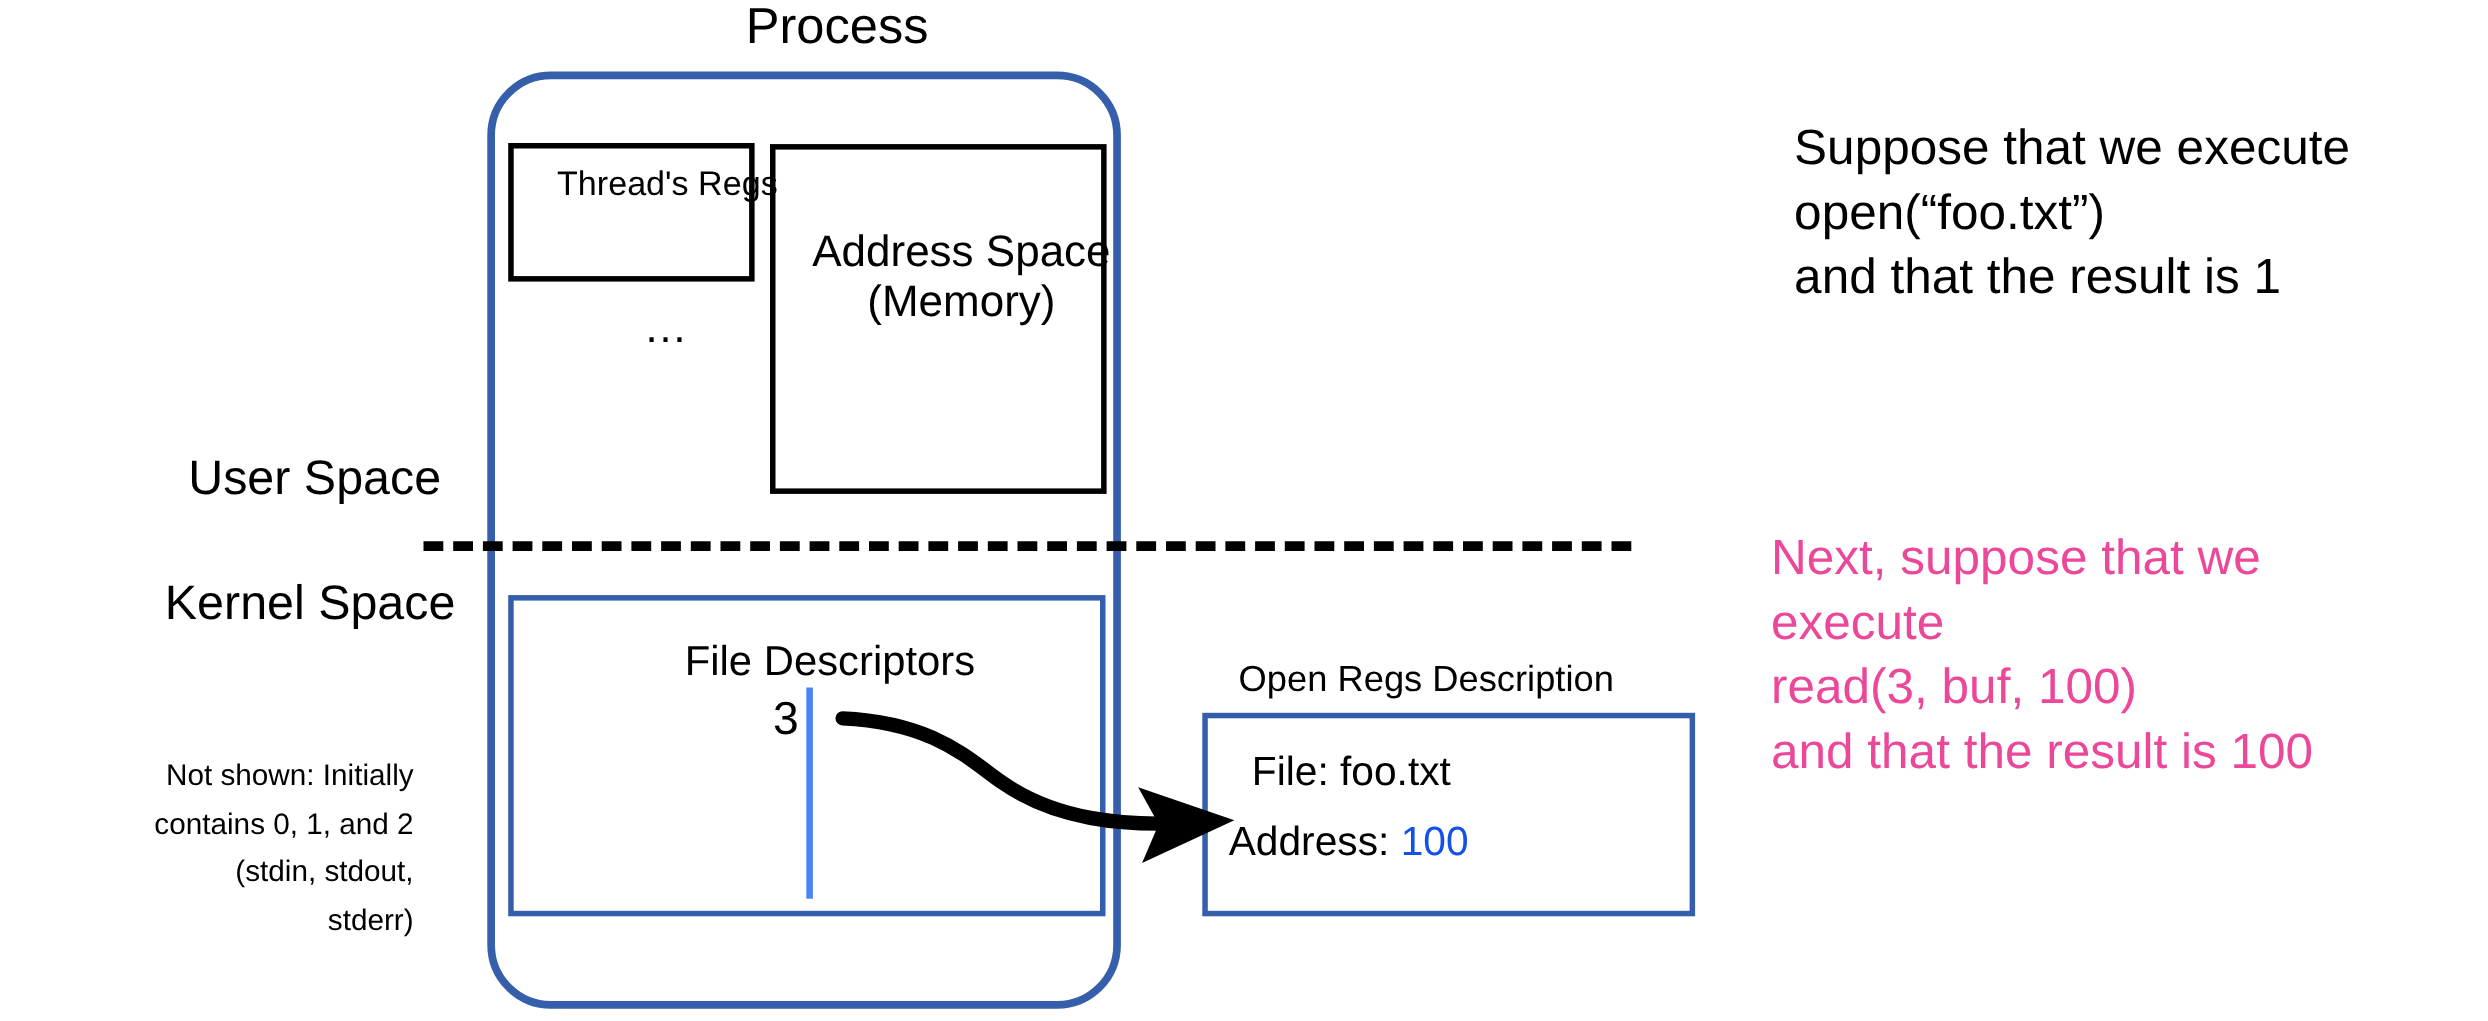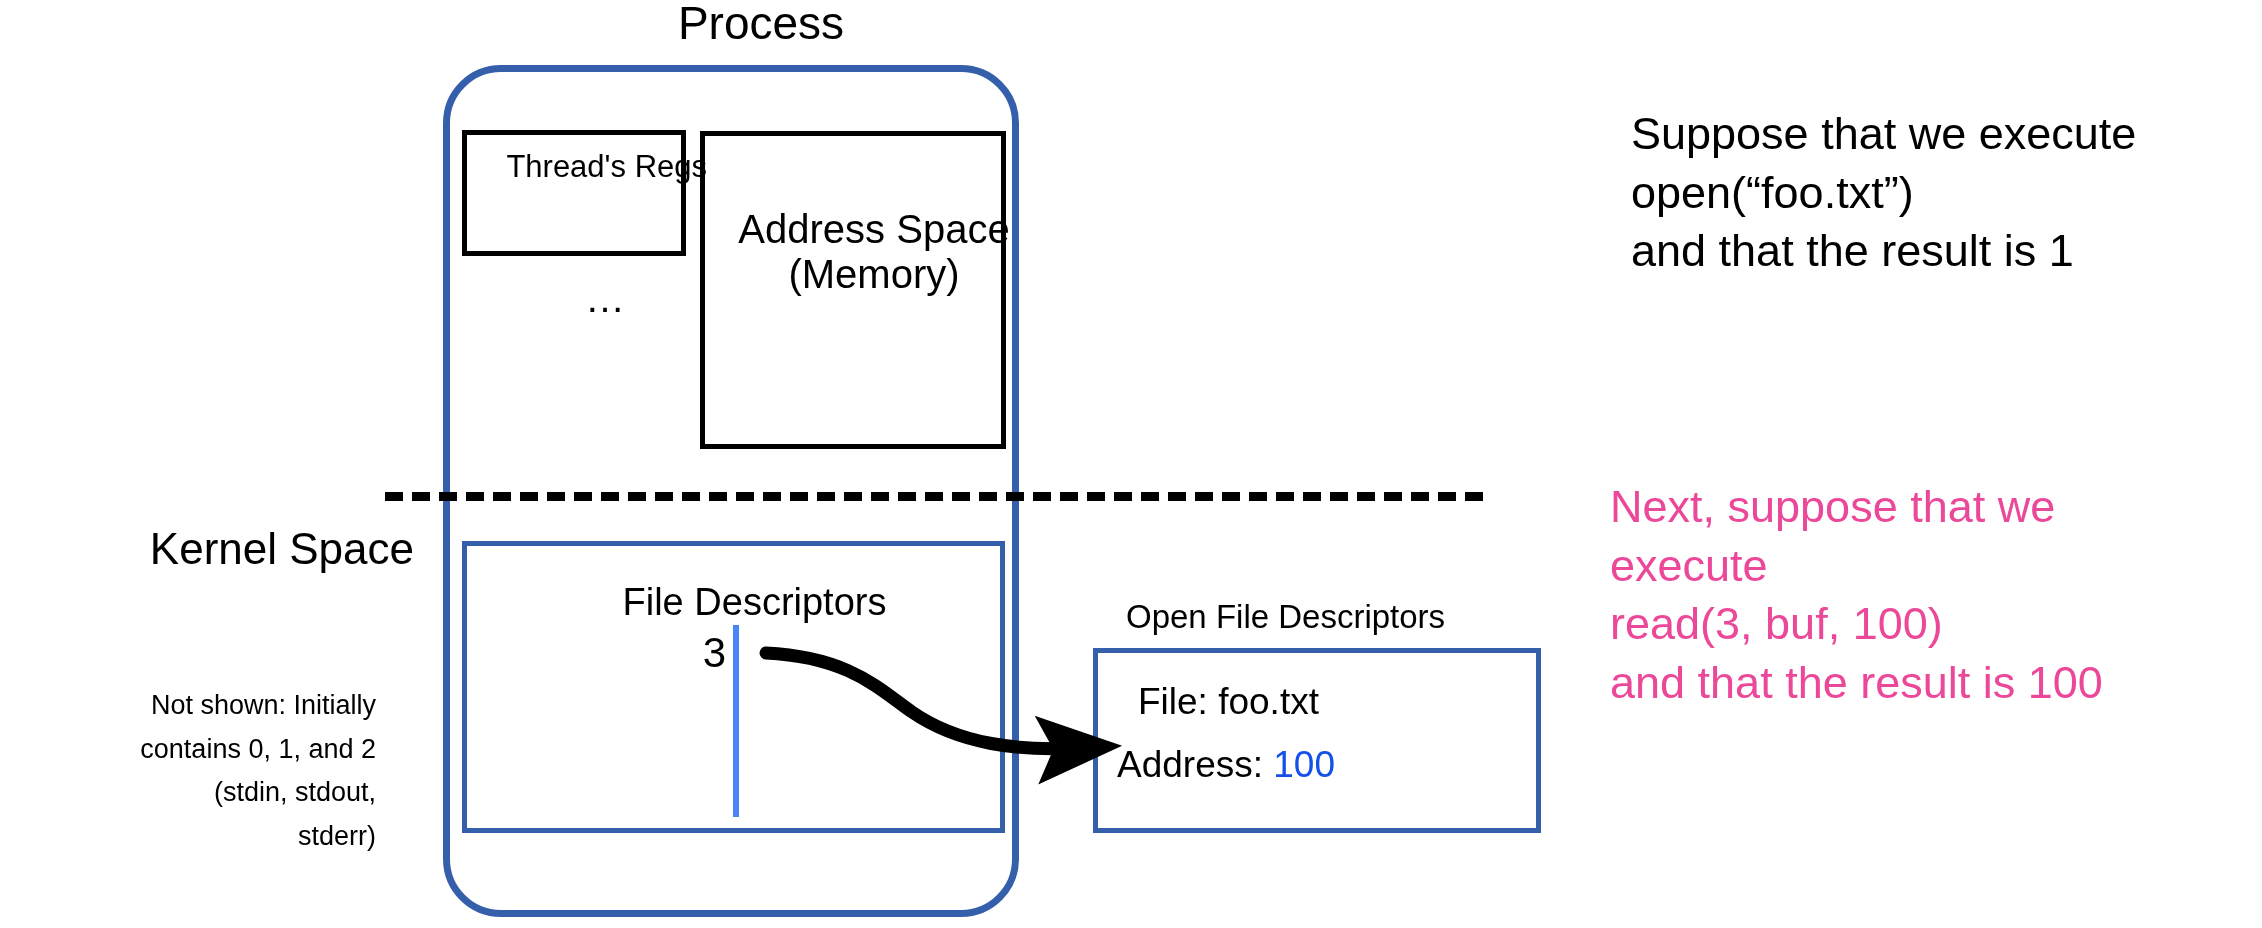--- a/index.html
+++ b/index.html
@@ -148,30 +148,31 @@
   <div class="abs lbl small-box-text" style="left:462px; top:149px; width:224px;">Thread's
 Regs</div>
 
   <div class="abs lbl ellipsis" style="left:530px; top:278px; width:110px; text-align:center;">…</div>
 
   <div class="abs plain-box address-space-box"></div>
   <div class="abs lbl box-text" style="left:700px; top:207px; width:306px;">Address
 Space
 (Memory)</div>
 
+  <div class="abs lbl space-label" style="left:0px; top:413px; width:380px;">User Space</div>
   <div class="abs lbl space-label" style="left:13px; top:527px; width:380px;">Kernel Space</div>
 
   <div class="abs dashed-line"></div>
 
   <div class="abs fd-box"></div>
   <div class="abs lbl fd-title" style="left:462px; top:583px;">File Descriptors</div>
   <div class="abs lbl fd-num" style="left:645px; top:632px;">3</div>
   <div class="abs fd-divider"></div>
 
-  <div class="abs lbl ofd-title" style="left:1105px; top:600px;">Open File Descriptors</div>
+  <div class="abs lbl ofd-title" style="left:1105px; top:600px;">Open Regs Description</div>
   <div class="abs ofd-box"></div>
   <div class="abs lbl ofd-line" style="left:1117px; top:683px;">File: foo.txt</div>
   <div class="abs ofd-line" style="left:1117px; top:744px; color:#000;">
     <span>Address:</span>
     <span class="pos-val">100</span>
   </div>
 
   <svg class="abs arrow-svg" viewBox="0 0 2262 928">
     <defs>
       <marker id="ah" markerWidth="7" markerHeight="7" refX="3.2" refY="3" orient="auto" markerUnits="strokeWidth">

